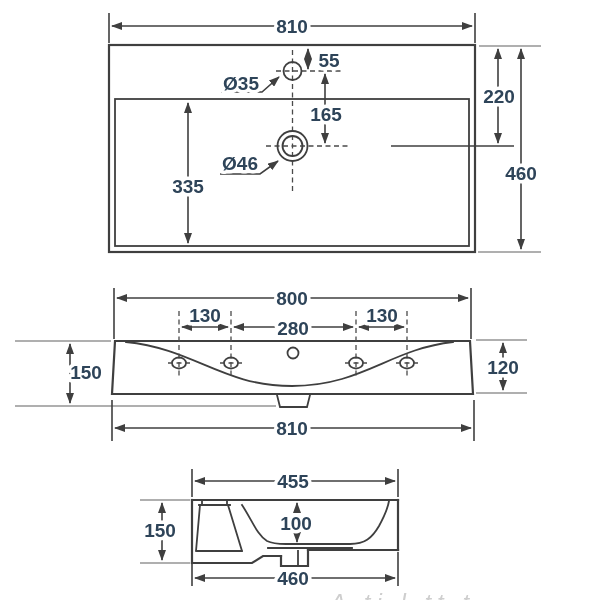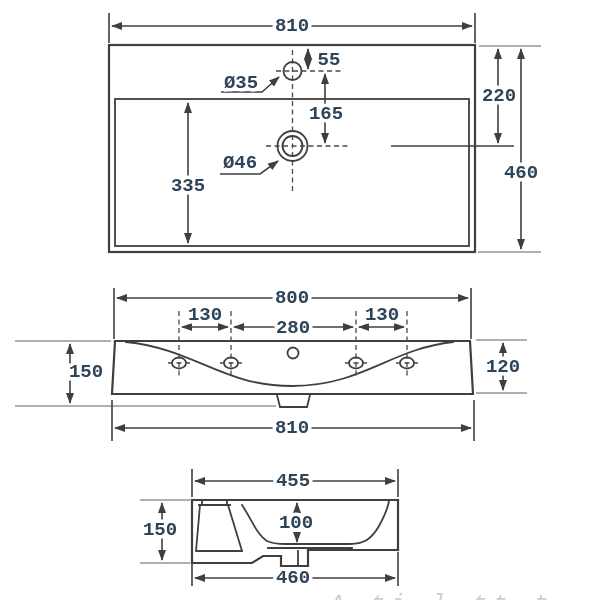--- a/index.html
+++ b/index.html
@@ -1,17 +1,17 @@
 <!DOCTYPE html>
 <html><head>
 <meta charset="utf-8">
 <style>
   html,body{margin:0;padding:0;background:#fff;}
   .canvas{position:relative;width:600px;height:600px;background:#ffffff;overflow:hidden;
-          font-family:Liberation Mono, monospace;}
+          font-family:Liberation Sans, sans-serif;}
   svg{position:absolute;left:0;top:0;}
   .ln  {stroke:#3f3f3f;stroke-width:2.2;fill:none;stroke-linecap:square;}
   .ln2 {stroke:#3f3f3f;stroke-width:1.8;fill:none;stroke-linecap:square;}
   .dim {stroke:#3f3f3f;stroke-width:1.6;fill:none;}
   .ext {stroke:#949494;stroke-width:1.6;fill:none;}
   .dash{stroke:#4a4a4a;stroke-width:1.3;fill:none;stroke-dasharray:5 3.5;}
   text.t{font-size:19px;font-weight:700;fill:#2e4459;text-anchor:middle;
          dominant-baseline:central;paint-order:stroke;stroke:#ffffff;
          stroke-width:7px;stroke-linejoin:round;}
   text.wm{font-size:24px;font-weight:400;fill:#c6c6c6;letter-spacing:6px;

